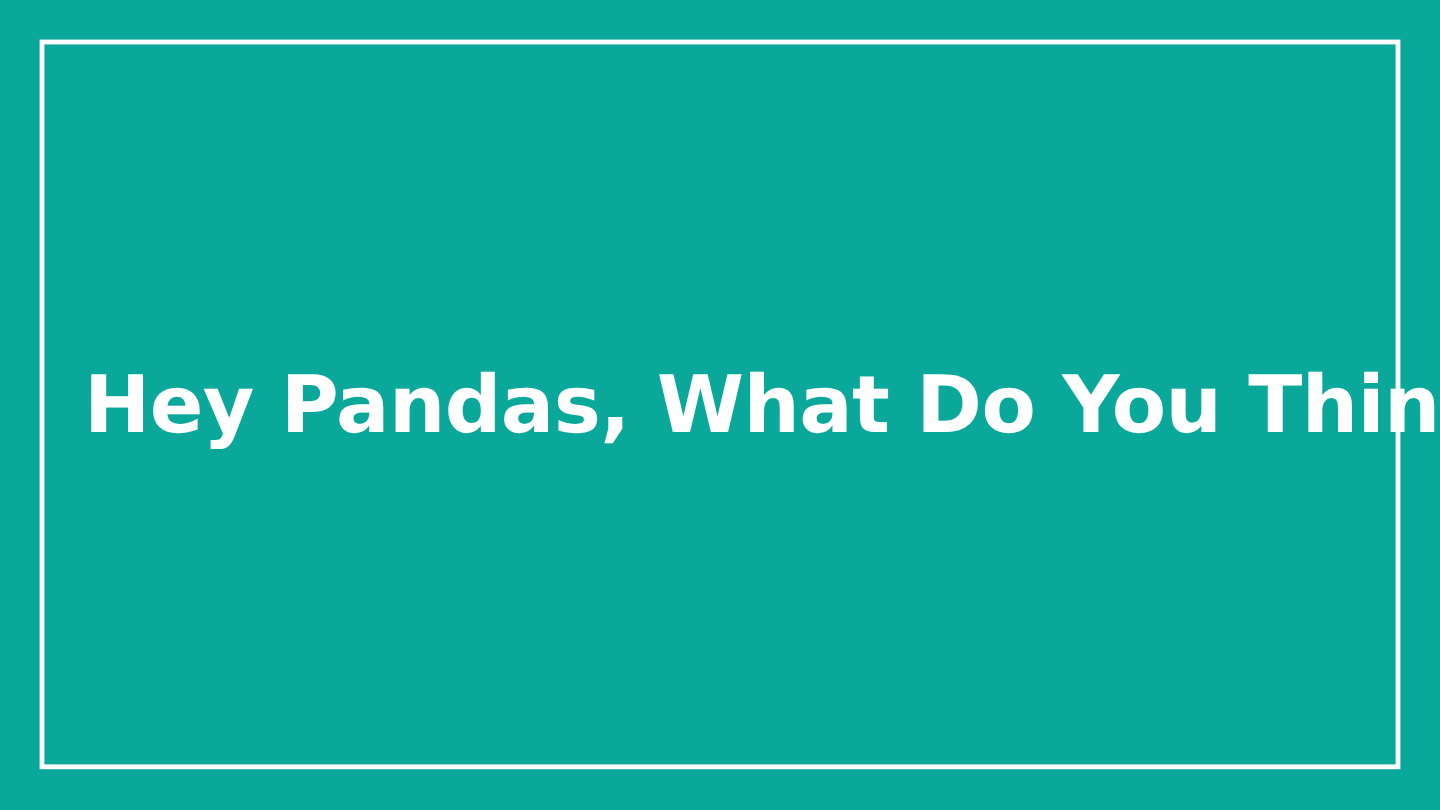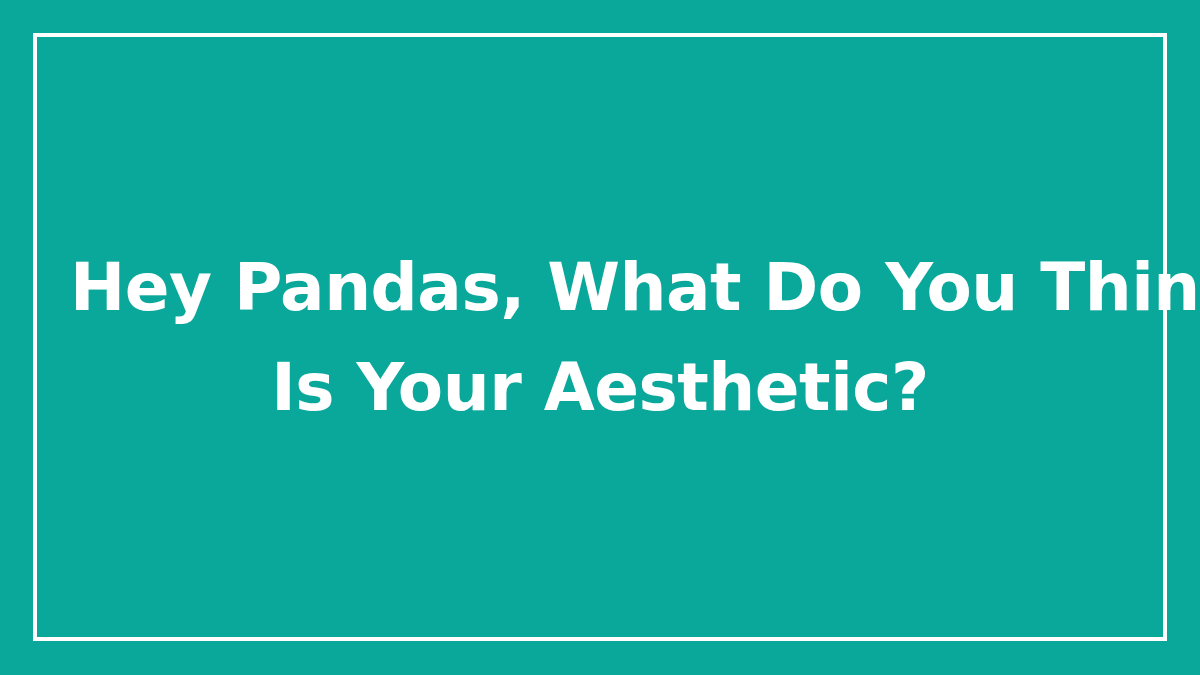--- a/index.html
+++ b/index.html
@@ -61,16 +61,15 @@
 </style>
 </head>
 <body>
 
 <div id="card">
 
   <div id="inset-border"></div>
 
   <div id="title-block">
     <span class="title-line">Hey Pandas, What Do You Think</span>
-    <span class="title-line">Is Your Aesthetic?</span>
   </div>
 
 </div>
 
 </body></html>

